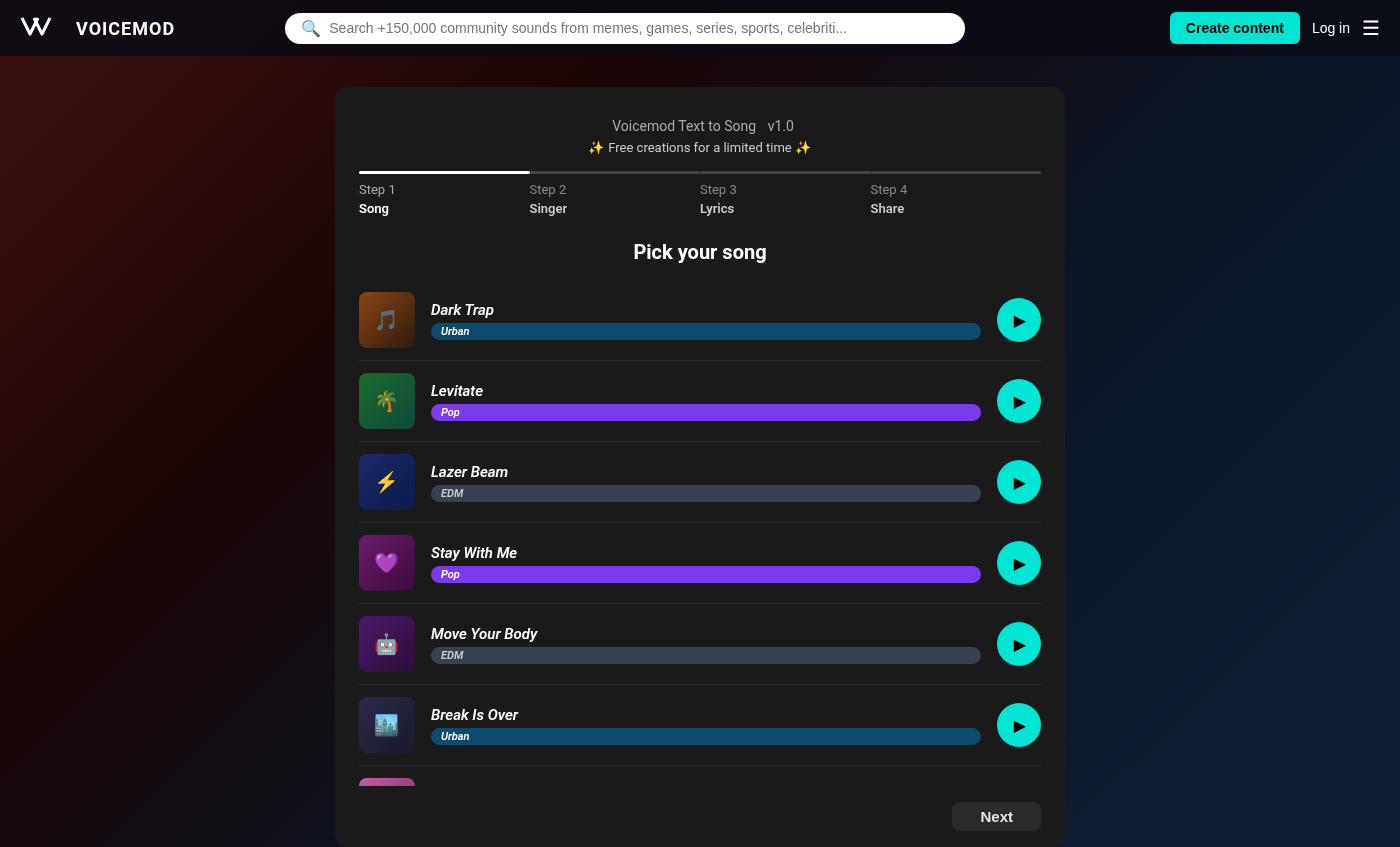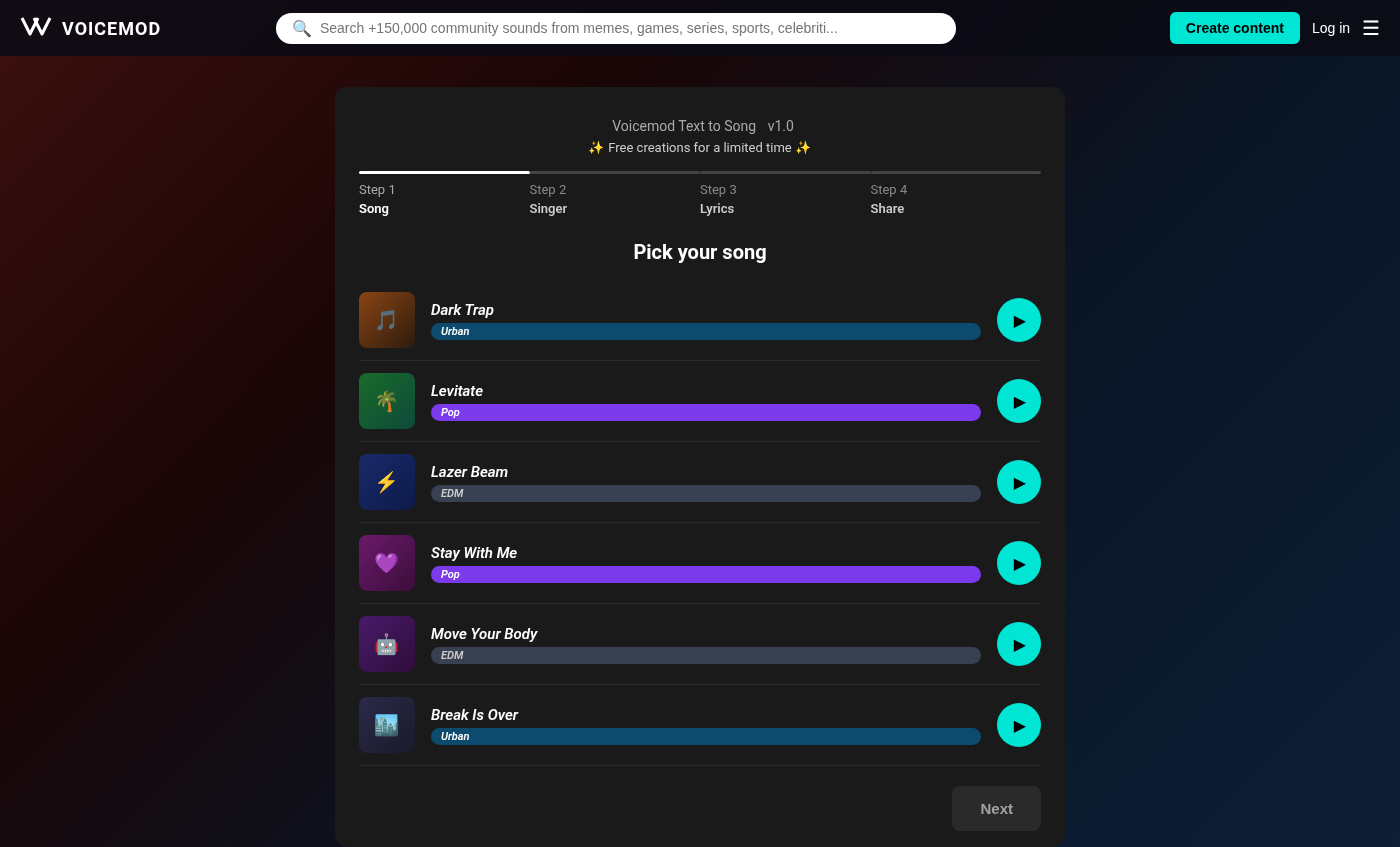--- a/index.html
+++ b/index.html
@@ -32,21 +32,21 @@
       display: flex;
       align-items: center;
       padding: 0 20px;
       gap: 16px;
       z-index: 10;
     }
 
     .logo {
       display: flex;
       align-items: center;
-      gap: 6px;
+      gap: 20px;
       flex-shrink: 0;
     }
 
     .logo-text {
       color: white;
       font-size: 18px;
       font-weight: 700;
       letter-spacing: 1px;
     }
 
@@ -313,24 +313,24 @@
     
     .modal-footer {
       padding: 16px 24px;
       display: flex;
       justify-content: flex-end;
       flex-shrink: 0;
     }
 
     .btn-next {
       background: #2a2a2a;
-      color: #a3a3a3;
+      color: #e5e5e5;
       border: none;
       border-radius: 8px;
-      padding: 14px 28px;
+      padding: 6px 28px;
       font-size: 15px;
       font-weight: 600;
       cursor: pointer;
     }
   </style>
 </head>
 <body>
 
 <div class="bg"></div>
 

